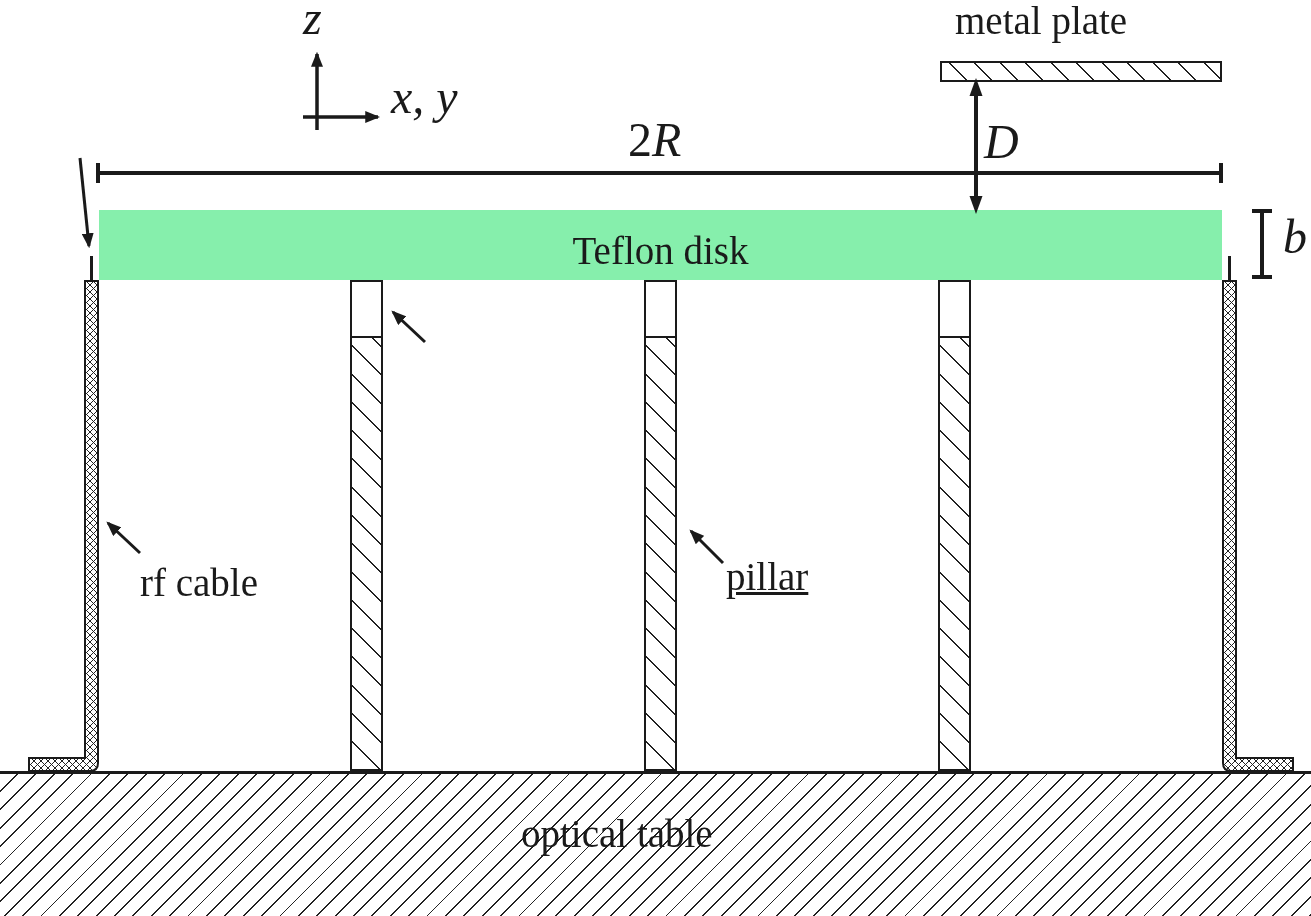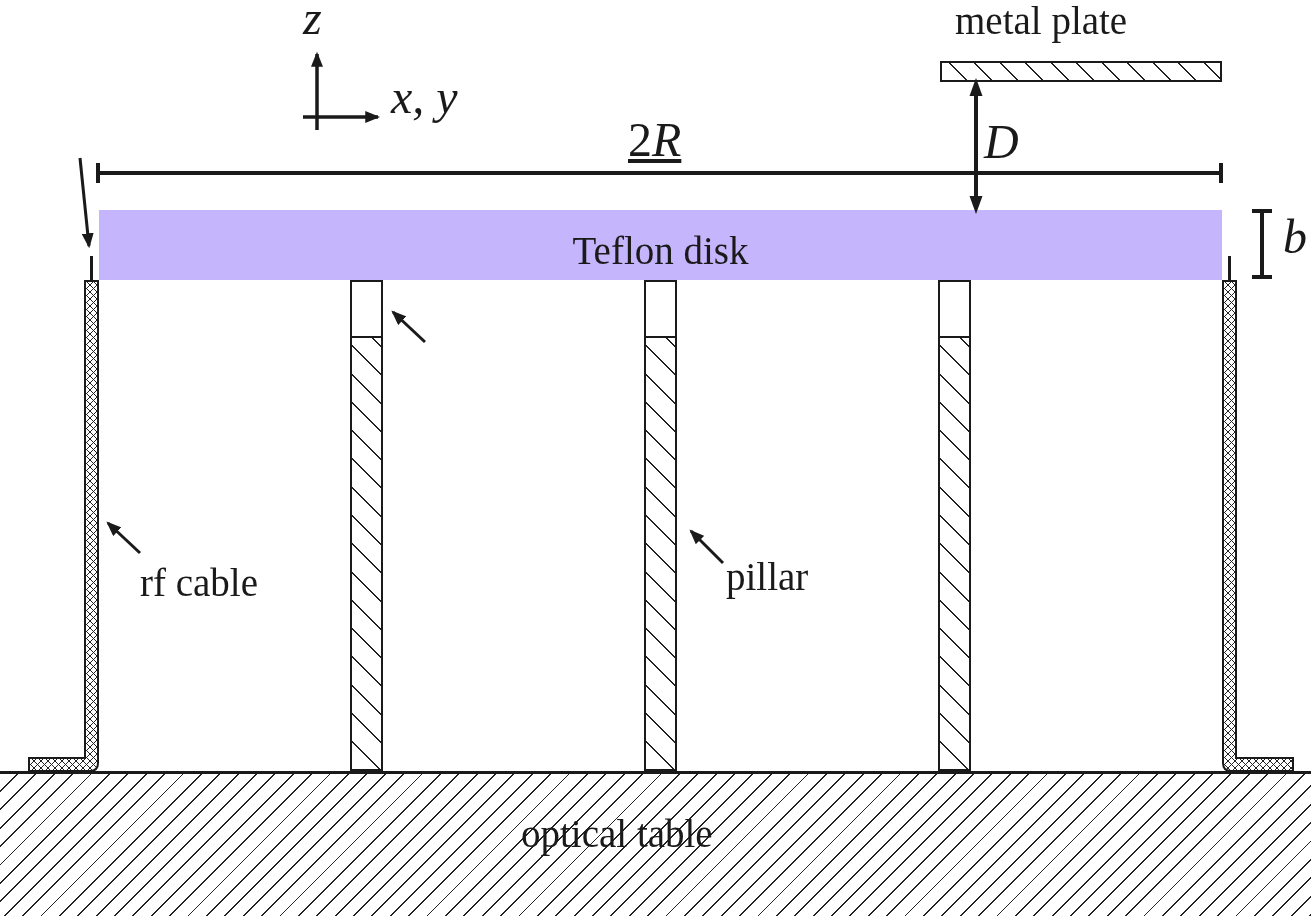--- a/index.html
+++ b/index.html
@@ -9,21 +9,21 @@
   }
   .abs{position:absolute;}
   .lbl{
     position:absolute;font-size:39px;line-height:1;white-space:nowrap;
     color:#1a1a1a;z-index:30;
   }
   .math{font-style:italic;font-size:48px;}
   .upright{font-style:normal;}
   
   #disk{
-    left:99px;top:210px;width:1123px;height:70px;background:#c4b5fd;z-index:5;
+    left:99px;top:210px;width:1123px;height:70px;background:#86efac;z-index:5;
     display:flex;align-items:center;justify-content:center;
   }
   #disk .lbl{position:static;padding-top:10px;}
   
   #plate{
     left:940px;top:61px;width:282px;height:21px;box-sizing:border-box;
     border:2px solid #1a1a1a;
     background-image:repeating-linear-gradient(45deg,transparent 0 16.6px,#222 16.6px 18px);
   }
   
@@ -87,21 +87,21 @@
   <svg class="abs" style="left:958px;top:76px;" width="36" height="140" viewBox="0 0 36 140">
     <line x1="18" y1="14" x2="18" y2="126" stroke="#1a1a1a" stroke-width="4"></line>
     <polygon points="18,2 11.5,20 24.5,20" fill="#1a1a1a"></polygon>
     <polygon points="18,138 11.5,120 24.5,120" fill="#1a1a1a"></polygon>
   </svg>
   <div class="lbl math" style="left:984px;top:118px;">D</div>
 
   <div class="abs" id="dim2R-line"></div>
   <div class="abs dim-tick" style="left:96px;"></div>
   <div class="abs dim-tick" style="left:1219px;"></div>
-  <div class="lbl math" style="left:628px;top:116px;text-decoration:underline;">
+  <div class="lbl math" style="left:628px;top:116px;">
     <span class="upright">2</span><span>R</span>
   </div>
 
   <div class="abs" id="disk">
     <div class="lbl">Teflon disk</div>
   </div>
 
   <div class="abs bline" style="left:1260px;top:211px;width:4px;height:68px;"></div>
   <div class="abs bline" style="left:1252px;top:209px;width:20px;height:4px;"></div>
   <div class="abs bline" style="left:1252px;top:275px;width:20px;height:4px;"></div>
@@ -160,19 +160,19 @@
   <div class="lbl" style="left:140px;top:563px;">rf cable</div>
 
   <svg class="abs" style="left:679px;top:519px;" width="52" height="52" viewBox="0 0 52 52">
     <defs>
       <marker id="ah-pi" viewBox="0 0 10 8" markerWidth="15" markerHeight="12" refX="8.5" refY="4" orient="auto" markerUnits="userSpaceOnUse">
         <path d="M0,0 L10,4 L0,8 Z" fill="#1a1a1a"></path>
       </marker>
     </defs>
     <line x1="44" y1="44" x2="12" y2="12" stroke="#1a1a1a" stroke-width="3" marker-end="url(#ah-pi)"></line>
   </svg>
-  <div class="lbl" style="left:726px;top:557px;">pillar</div>
+  <div class="lbl" style="left:726px;top:557px;text-decoration:underline;">pillar</div>
 
   <div class="abs" id="table">
     <div class="lbl">optical table</div>
   </div>
 
 </div>
 
 </body></html>

